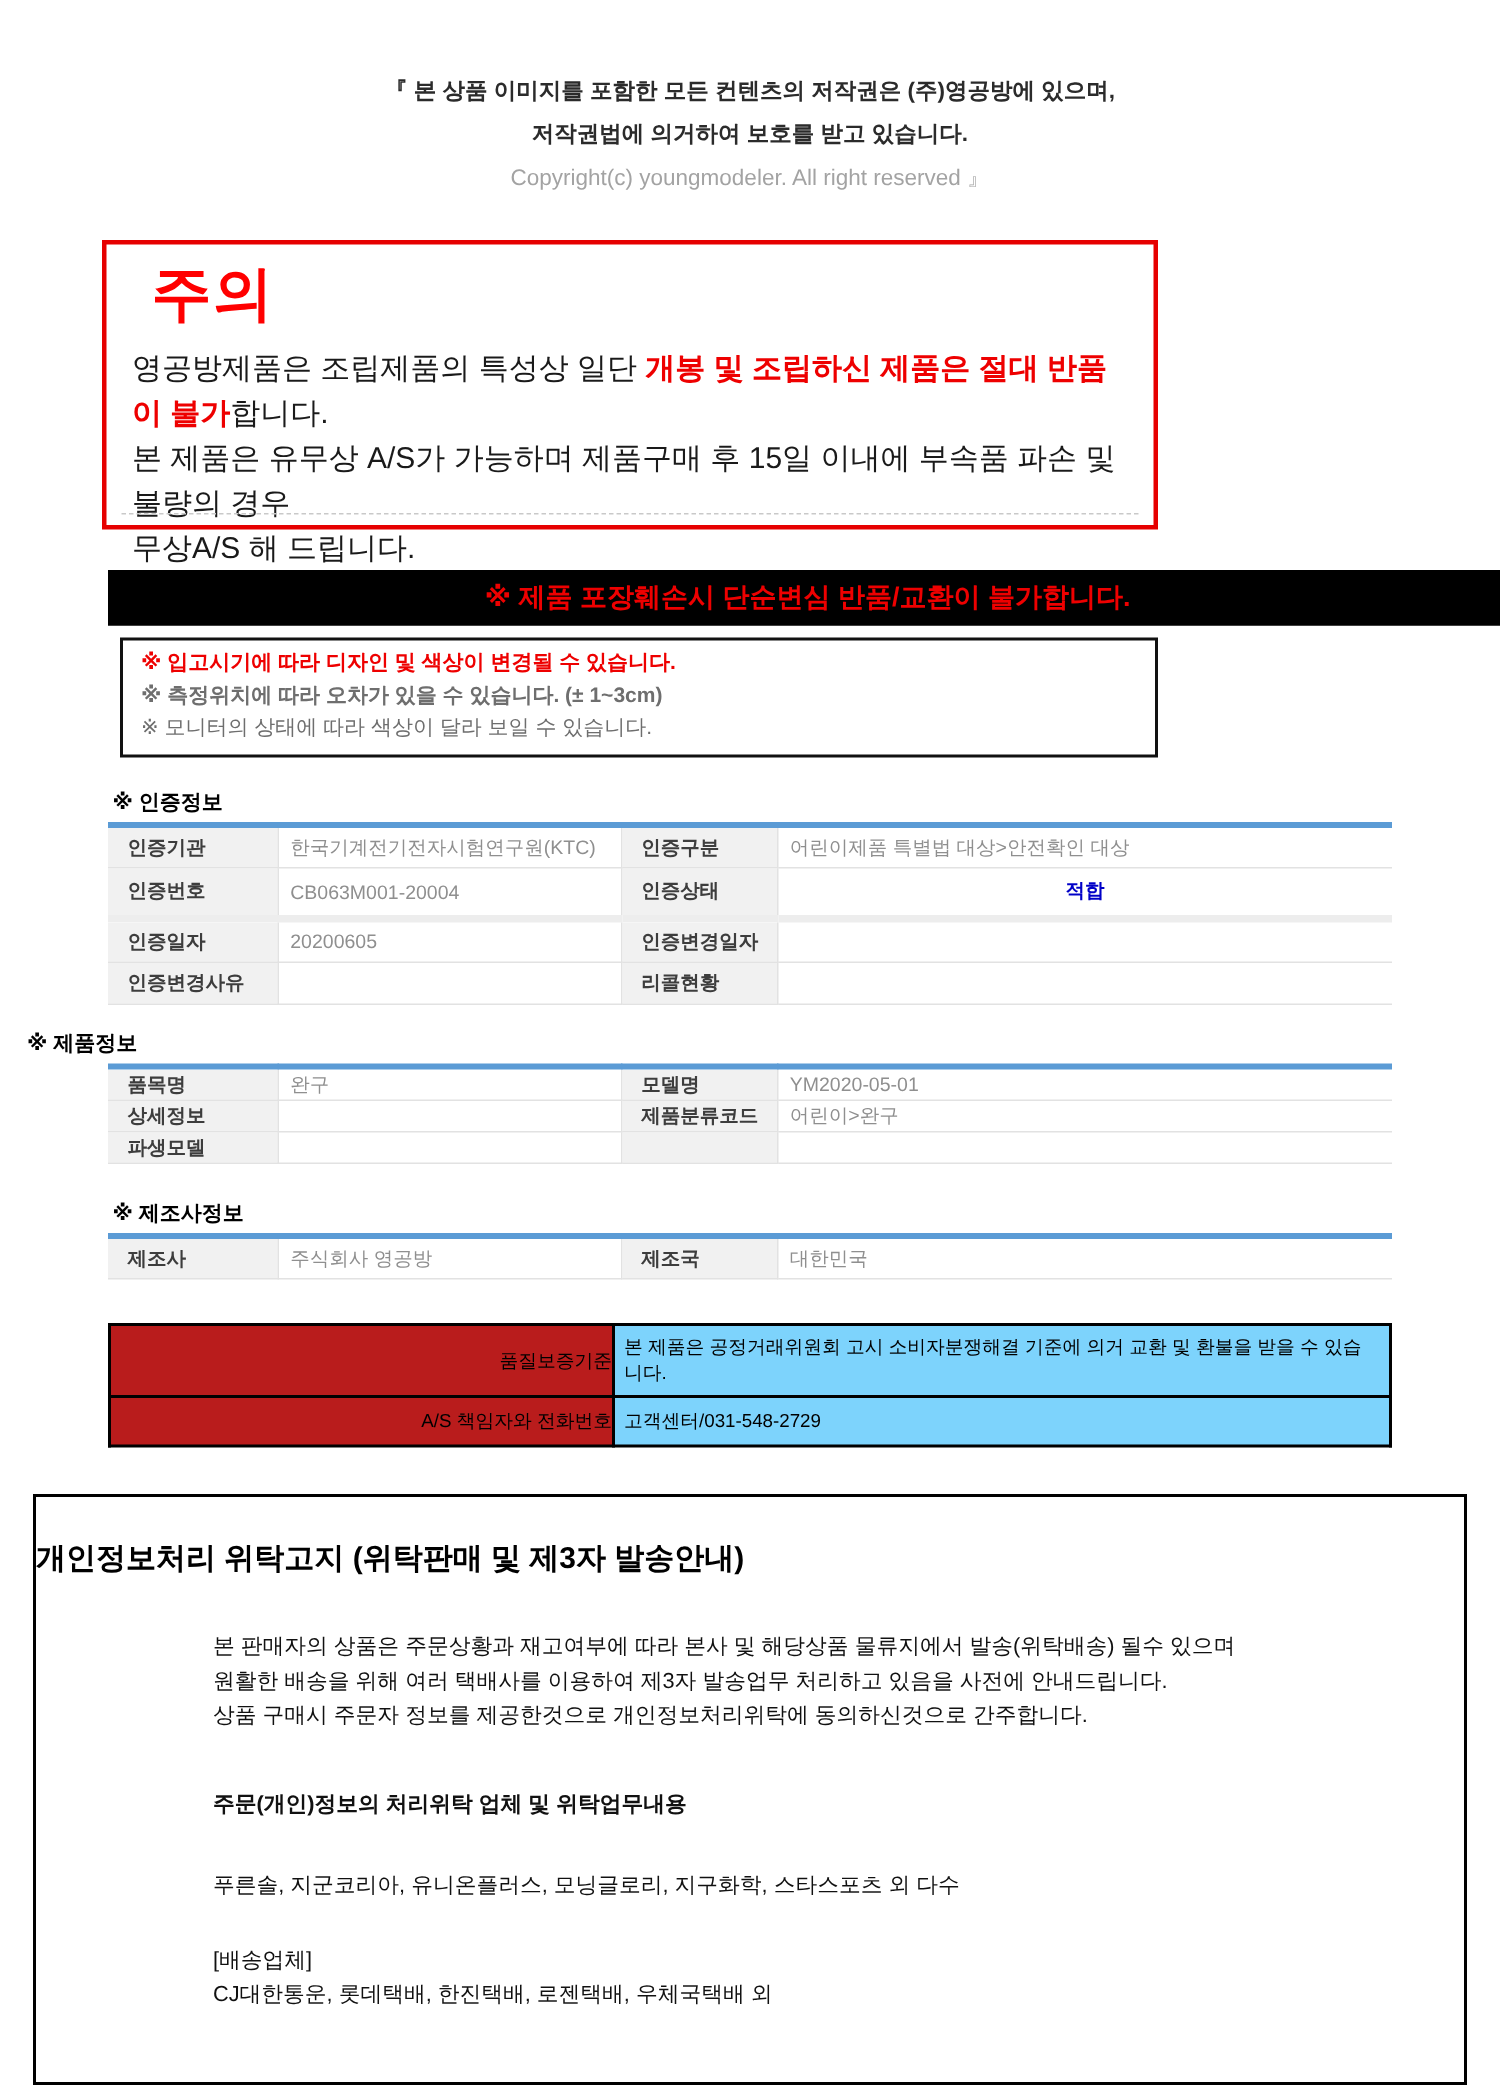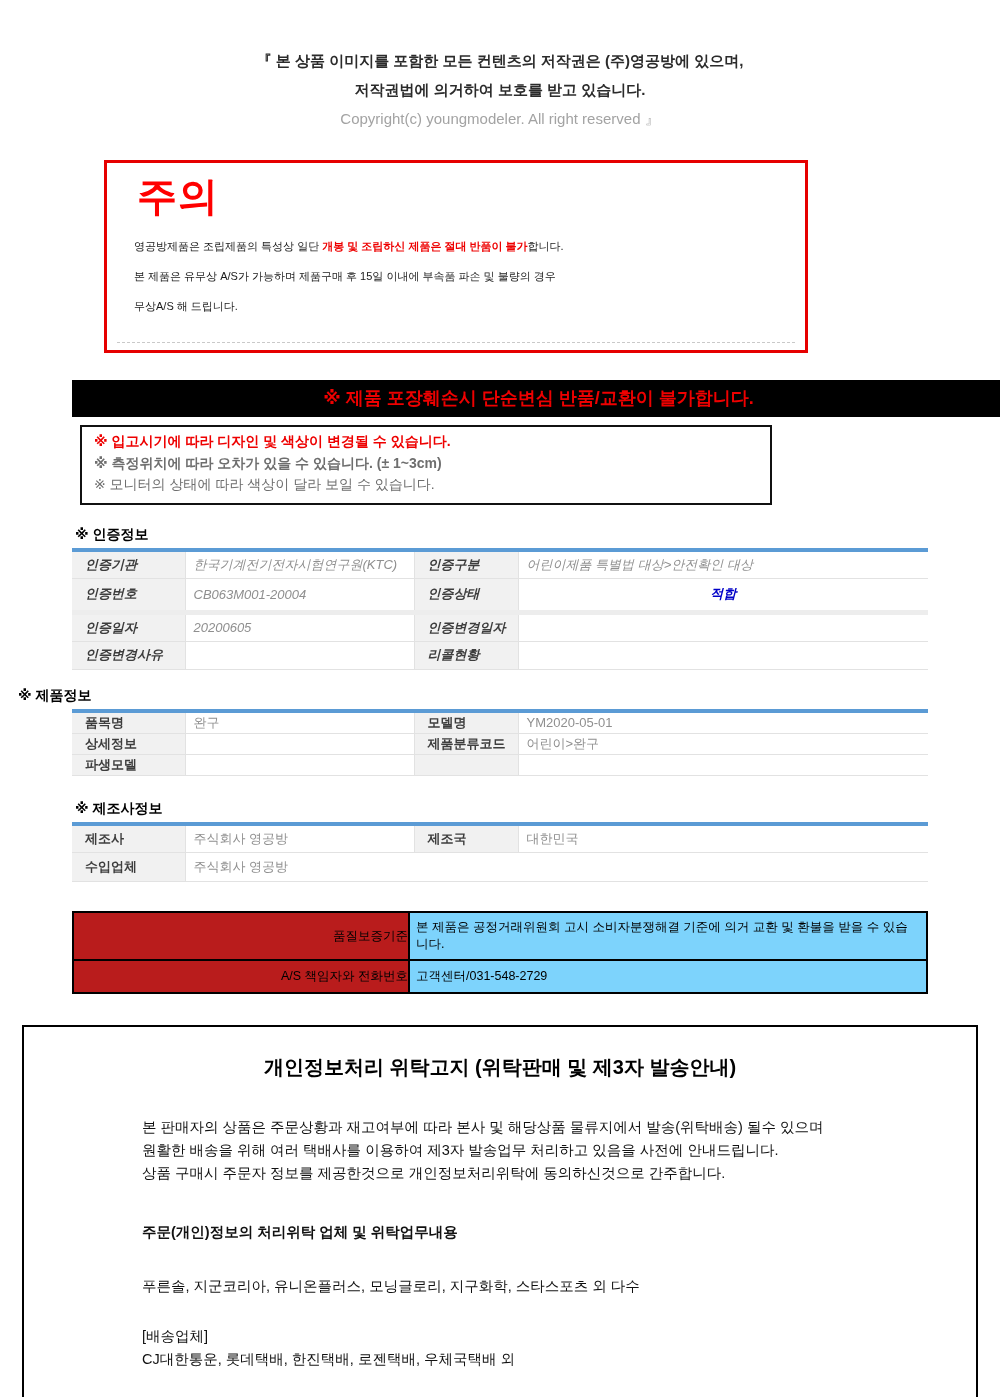--- a/index.html
+++ b/index.html
@@ -16,38 +16,38 @@
     margin-top: 46px;
     text-align: center;
     line-height: 29px;
     font-size: 15px;
   }
   .copyright .k { color: #2b2b2b; font-weight: bold; }
   .copyright .en { color: #a3a3a3; font-weight: normal; }
 
   
   .warn-box {
-    margin: 27px 0 0 104px;
+    margin: 27px 0 0 68px;
     width: 704px;
     height: 193px;
     border: 3px solid #e60000;
     background: #fff;
     position: relative;
   }
   .warn-title {
     color: #ff0000;
     font-weight: bold;
     font-size: 40px;
     letter-spacing: 1px;
     padding: 10px 0 0 30px;
     line-height: 46px;
   }
   .warn-body {
-    padding: 12px 17px 0 27px;
-    font-size: 11px;
+    padding: 12px 17px 0 17px;
+    font-size: 20px;
     line-height: 30px;
     color: #1a1a1a;
     white-space: pre-line;
   }
   .warn-body .hl { color: #ee0000; font-weight: bold; }
   .warn-dash {
     position: absolute;
     left: 10px; right: 10px; bottom: 7px;
     border-top: 1px dashed #c9c9c9;
   }
@@ -113,21 +113,21 @@
     font-weight: bold;
     padding-left: 13px;
   }
   table.info td.val { color: #8f8f8f; }
   table.info td:last-child { border-right: none; }
   table.info col.c-l1 { width: 113px; }
   table.info col.c-v1 { width: 229px; }
   table.info col.c-l2 { width: 104px; }
   tr.thicksep td { border-bottom: 5px solid #ededed; }
   td.status-ok { color: #0000c8 !important; font-weight: bold; text-align: center; }
-  table.cert td { height: 28px; font-style: italic; }
+  table.cert td { height: 28px; }
   table.cert tr.tall td { height: 34px; }
   table.prod td { height: 20px; padding-top: 1px; padding-bottom: 1px; }
   table.maker td { height: 29px; }
 
   
   table.warranty {
     margin: 29px 0 0 72px;
     width: 856px;
     border-collapse: collapse;
     table-layout: fixed;
@@ -154,21 +154,21 @@
 
   
   .privacy-box {
     margin: 31px 0 0 22px;
     width: 956px;
     height: 394px;
     border: 2px solid #000;
   }
   .privacy-title {
     margin-top: 27px;
-    text-align: center;
+    text-align: left;
     font-size: 20px;
     font-weight: bold;
     color: #000;
   }
   .privacy-body {
     padding-left: 118px;
     padding-right: 60px;
     font-size: 14.5px;
     line-height: 23px;
     color: #111;
@@ -278,24 +278,20 @@
       <col class="c-l2">
       <col>
     </colgroup>
   <tbody>
       <tr>
     <td class="lbl">제조사</td>
     <td class="val">주식회사 영공방</td>
     <td class="lbl">제조국</td>
     <td class="val">대한민국</td>
   </tr>
-  <tr>
-    <td class="lbl">수입업체</td>
-    <td class="val" colspan="3">주식회사 영공방</td>
-  </tr>
 </tbody>
   </table>
 
 <table class="warranty">
   <tbody>
       <tr class="wr1">
     <td class="wlbl">품질보증기준</td>
     <td class="wval">본 제품은 공정거래위원회 고시 소비자분쟁해결 기준에 의거 교환 및 환불을 받을 수 있습니다.</td>
   </tr>
   <tr class="wr2">

